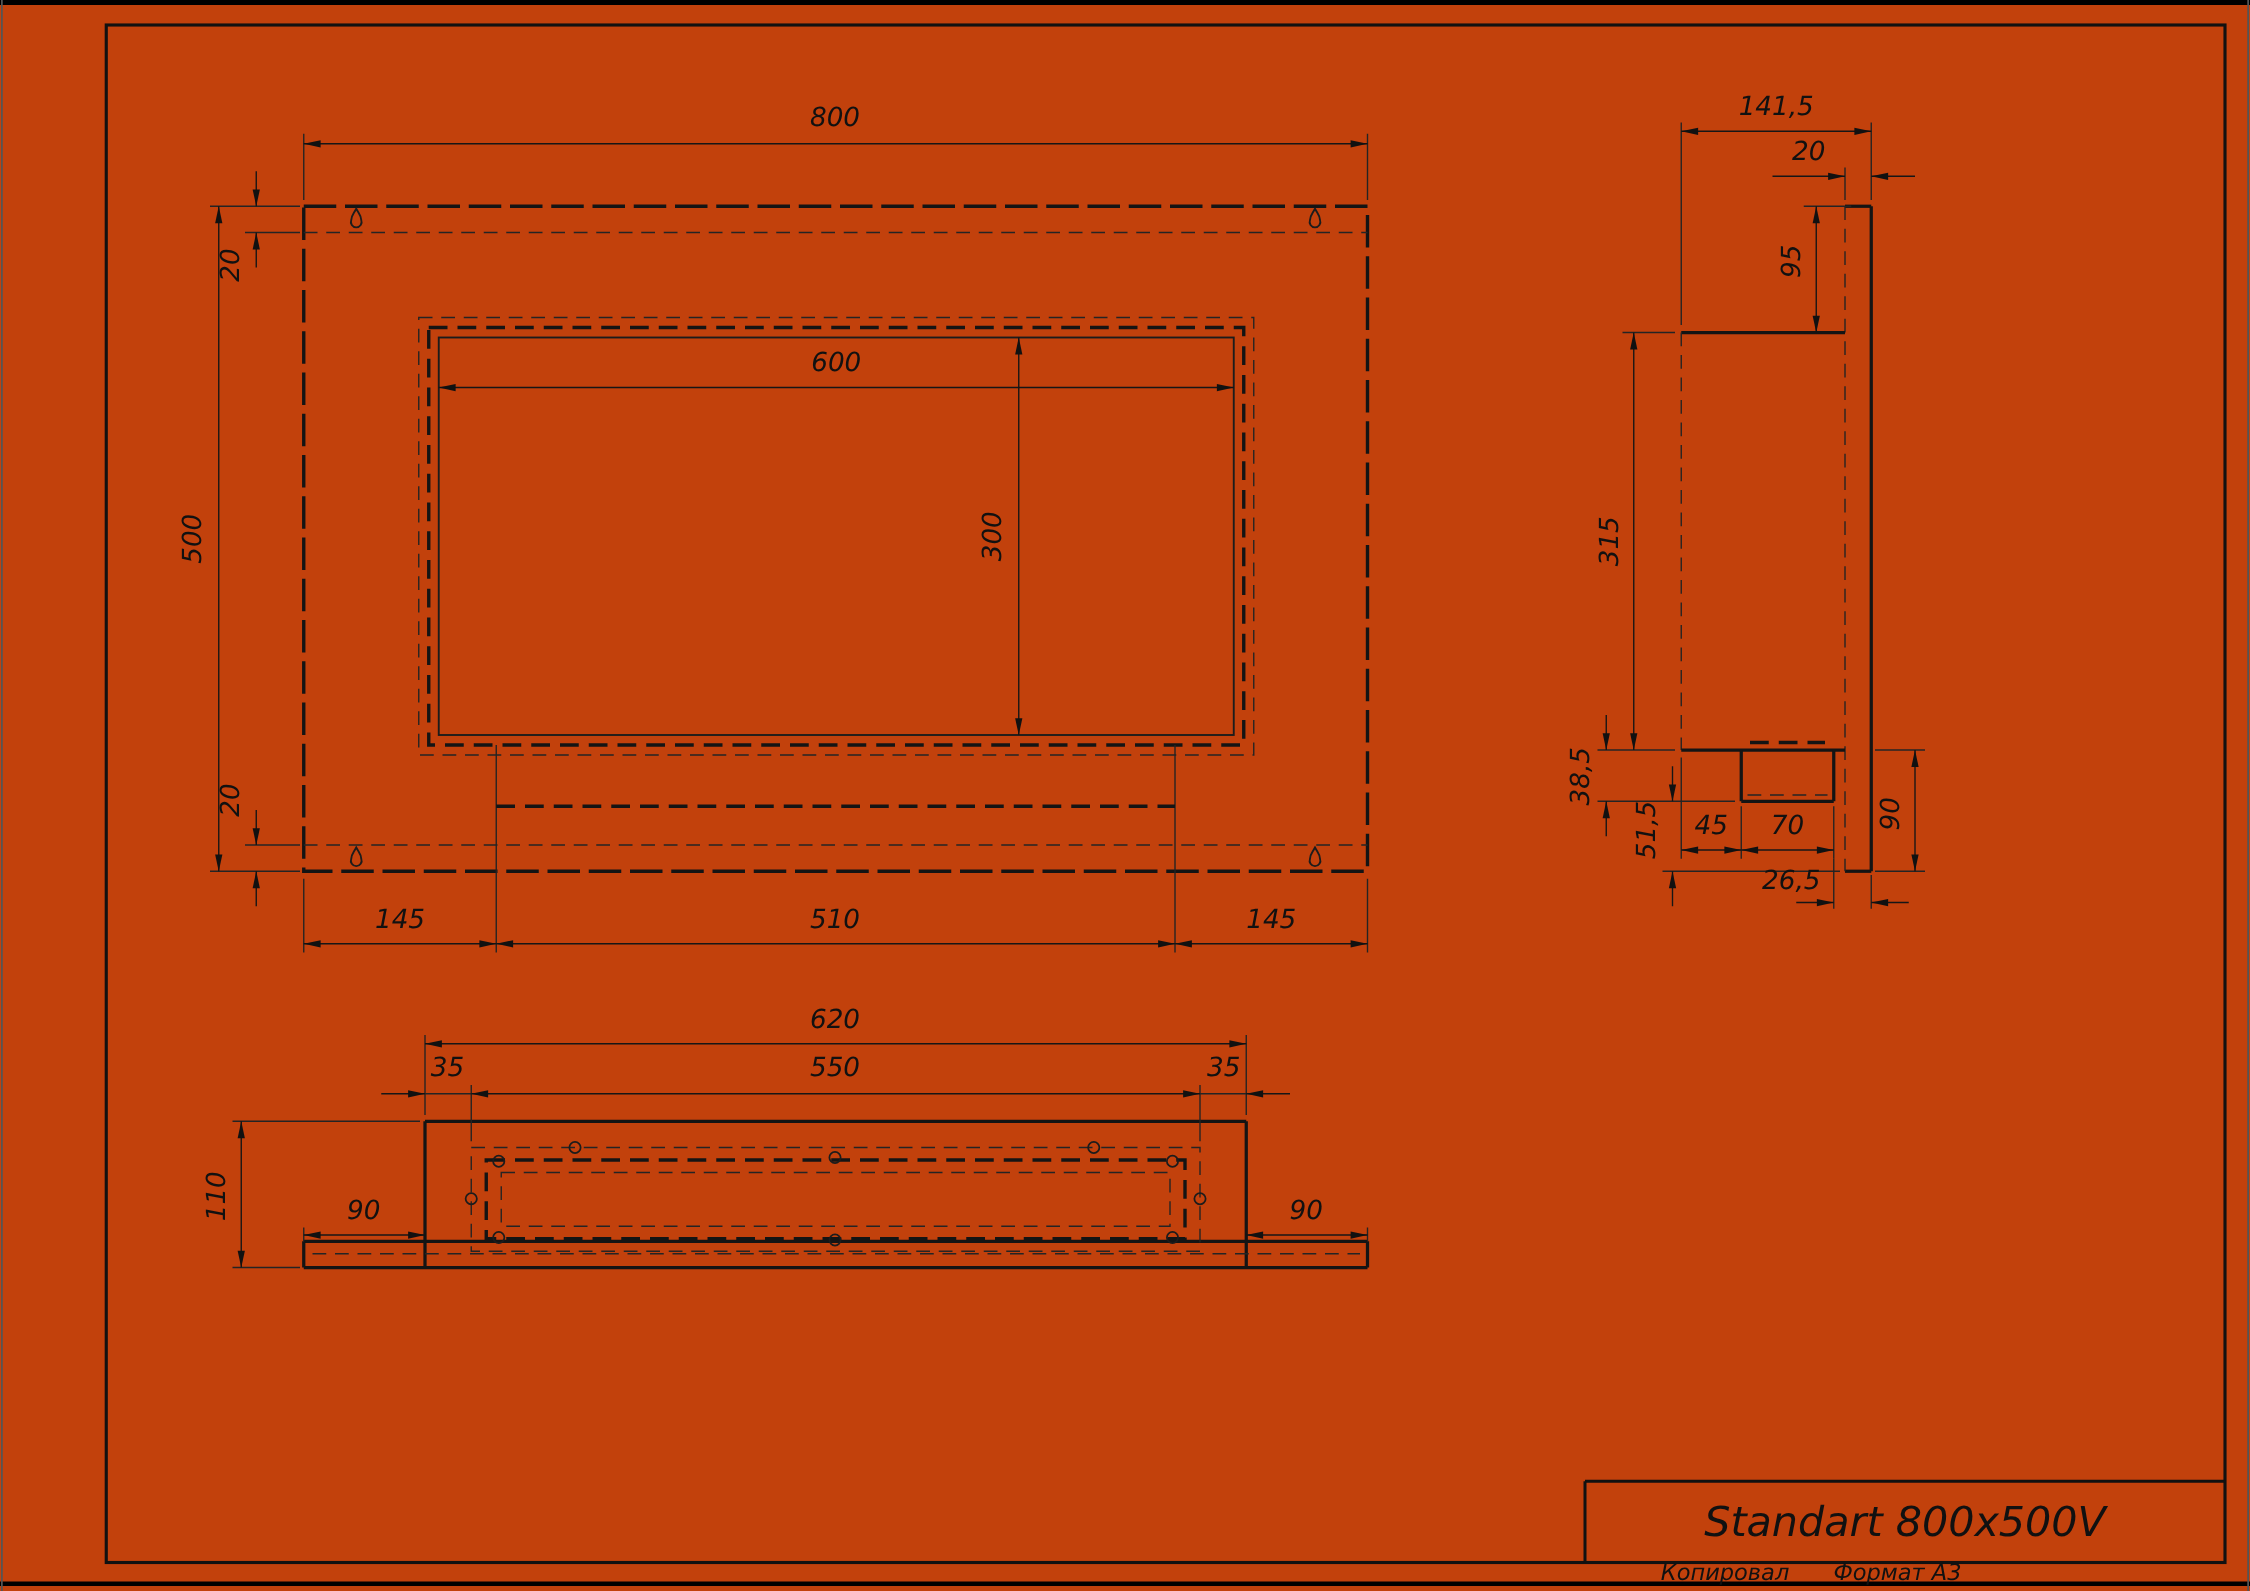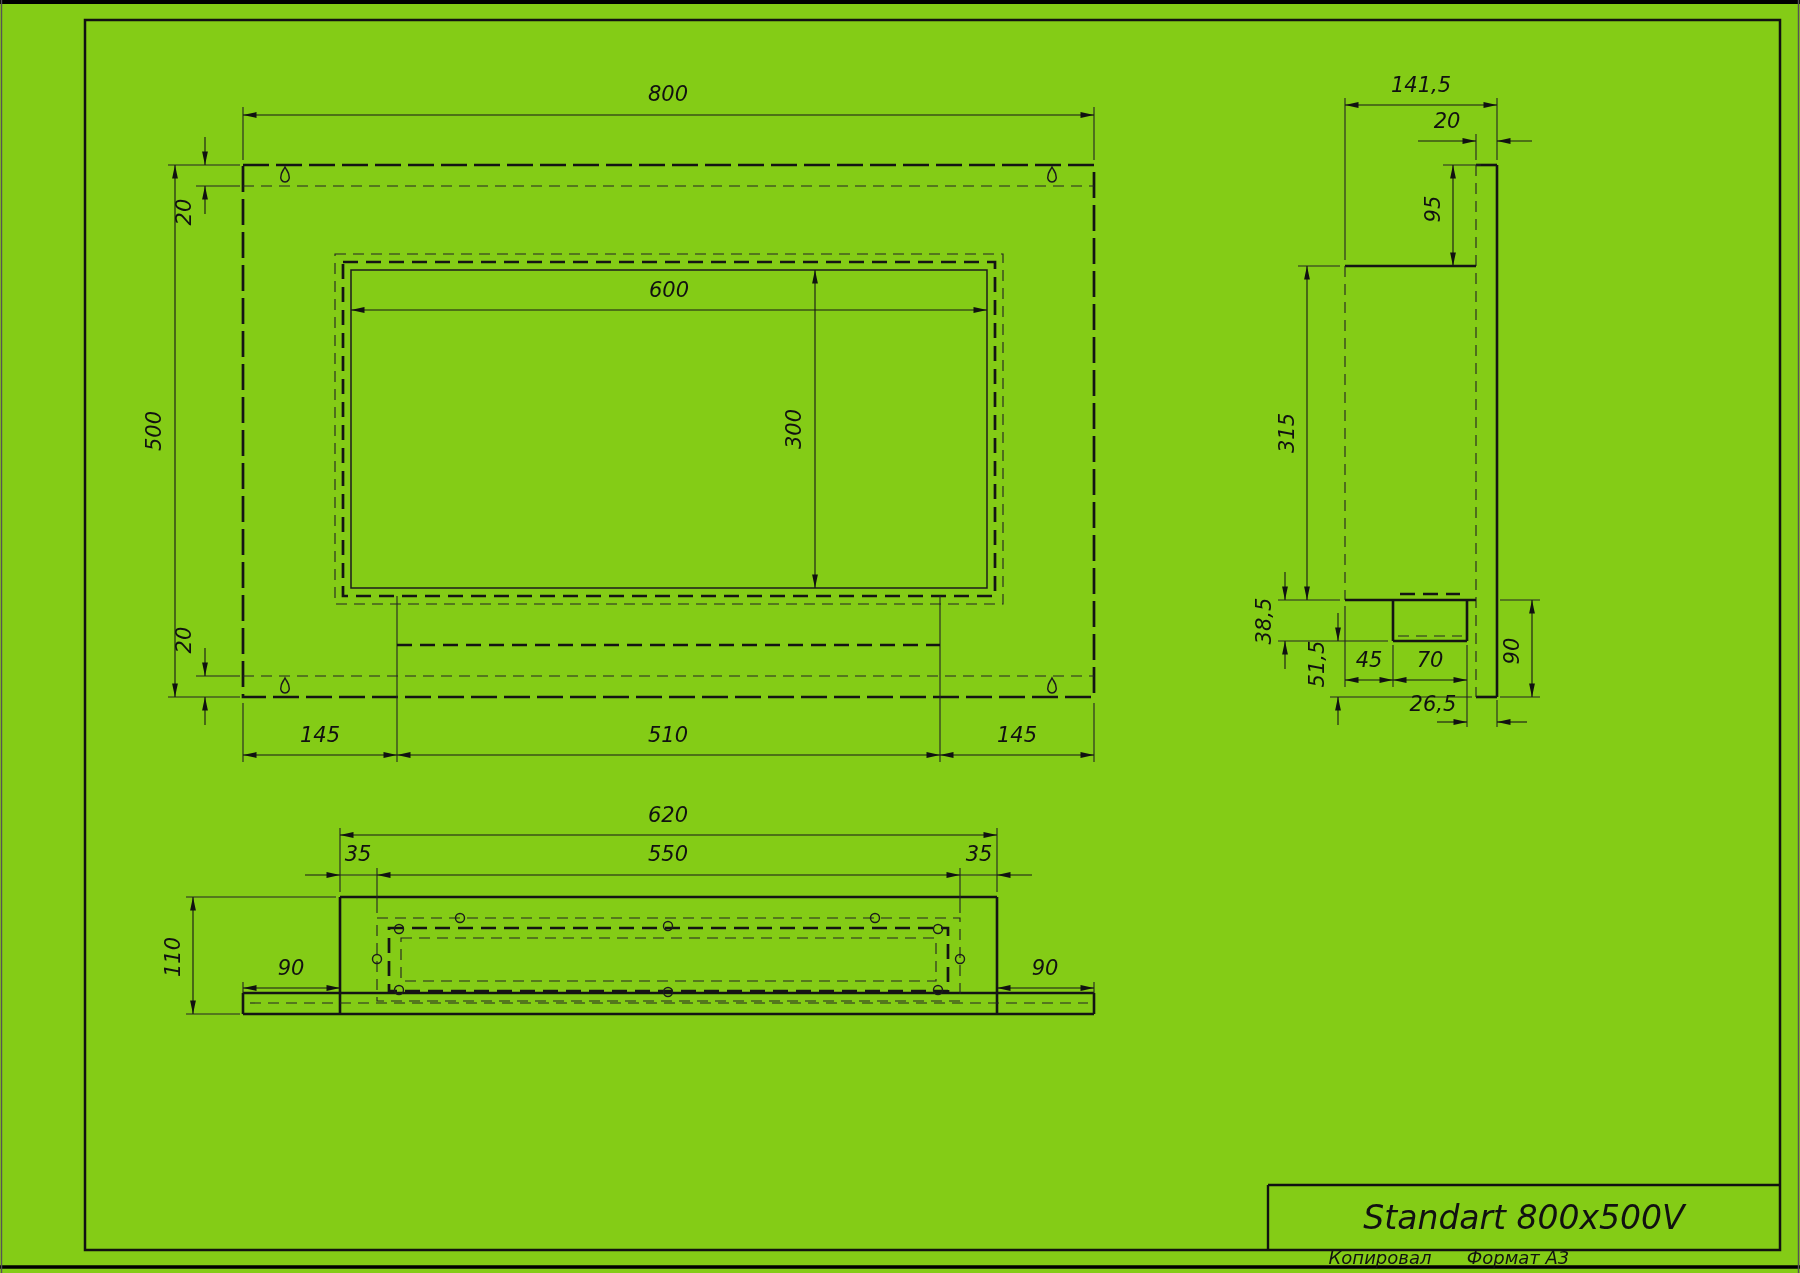--- a/index.html
+++ b/index.html
@@ -1,16 +1,16 @@
 <!DOCTYPE html>
 <html><head>
 <meta charset="utf-8">
 <style>
   html,body { margin:0; padding:0; background:#fff; }
-  .page { width:1800px; height:1273px; position:relative; background:#84cc16; }
+  .page { width:1800px; height:1273px; position:relative; background:#c2410c; }
   svg { display:block; }
   
   .s25 { stroke:#141414; stroke-width:2.6; fill:none; stroke-linecap:butt; }
   .s14 { stroke:#1c1c1c; stroke-width:1.5; fill:none; }
   .s12 { stroke:#242424; stroke-width:1.1; fill:none; }
   .d25 { stroke:#141414; stroke-width:2.7; fill:none; stroke-dasharray:15 8; }
   .d25L{ stroke:#141414; stroke-width:2.7; fill:none; stroke-dasharray:26 7; }
   .d12 { stroke:#242424; stroke-width:1.1; fill:none; stroke-dasharray:11 7; }
   .dim-line  { stroke:#161616; stroke-width:1.1; fill:none;
                marker-start:url(#arw); marker-end:url(#arw); }

